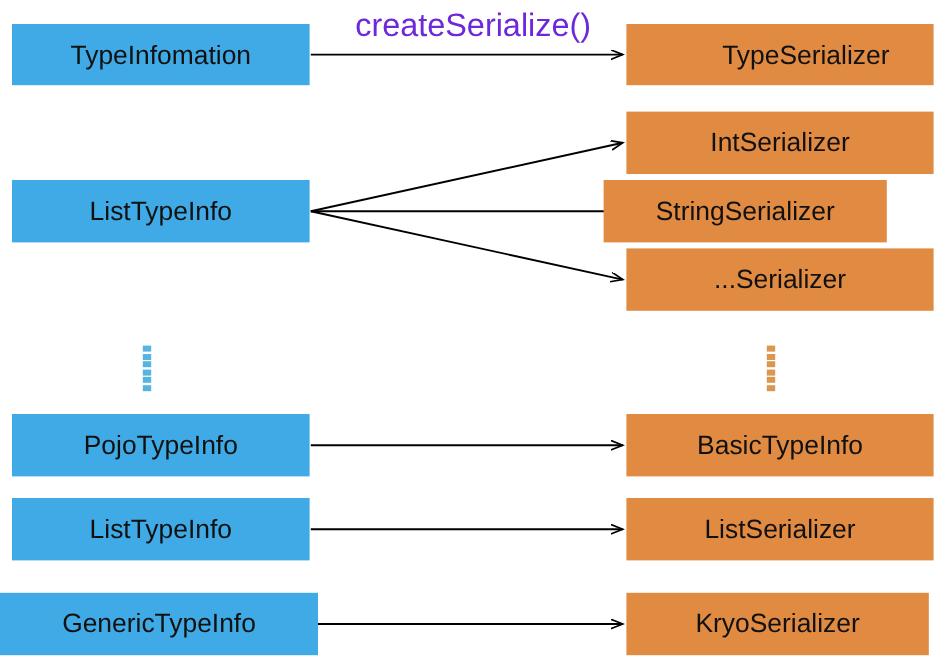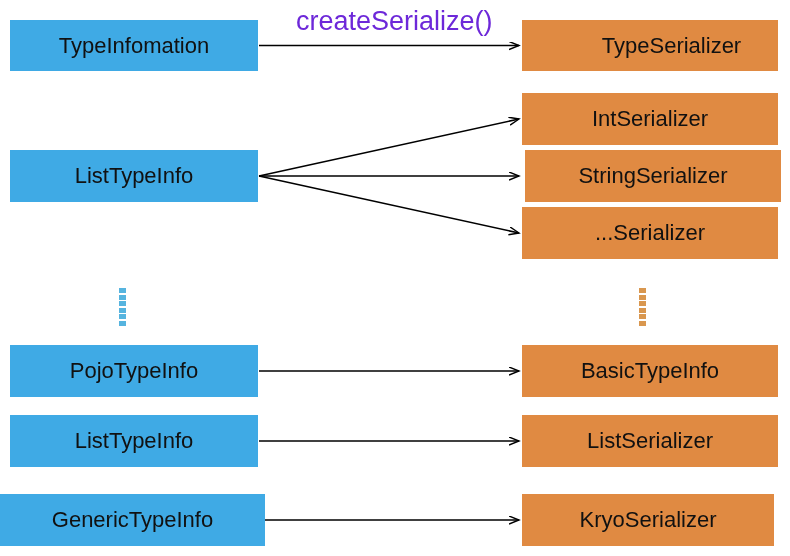--- a/index.html
+++ b/index.html
@@ -101,21 +101,21 @@
   <div class="node type-info" style="left:10px; top:345px; width:248px; height:52px;text-align:center;">PojoTypeInfo</div>
 
   <div class="node type-info" style="left:10px; top:415px; width:248px; height:52px;">ListTypeInfo</div>
 
   <div class="node type-info" style="left:0; top:494px; width:265px; height:52px;">GenericTypeInfo</div>
 
   <div class="node serializer" style="left:522px; top:20px; width:256px; height:51px;padding-left:43px;">TypeSerializer</div>
 
   <div class="node serializer" style="left:522px; top:93px; width:256px; height:52px;">IntSerializer</div>
 
-  <div class="node serializer" style="left:525px; top:150px; width:256px; height:52px;">StringSerializer</div>
+  <div class="node serializer" style="left:503px; top:150px; width:236px; height:52px;">StringSerializer</div>
 
   <div class="node serializer" style="left:522px; top:207px; width:256px; height:52px;">...Serializer</div>
 
   <div class="node serializer" style="left:522px; top:345px; width:256px; height:52px;">BasicTypeInfo</div>
 
   <div class="node serializer" style="left:522px; top:415px; width:256px; height:52px;">ListSerializer</div>
 
   <div class="node serializer" style="left:522px; top:494px; width:252px; height:52px;">KryoSerializer</div>
 
   <div class="dots blue" id="dots-left" style="left:118px; top:288px; width:8px; height:38px;">

